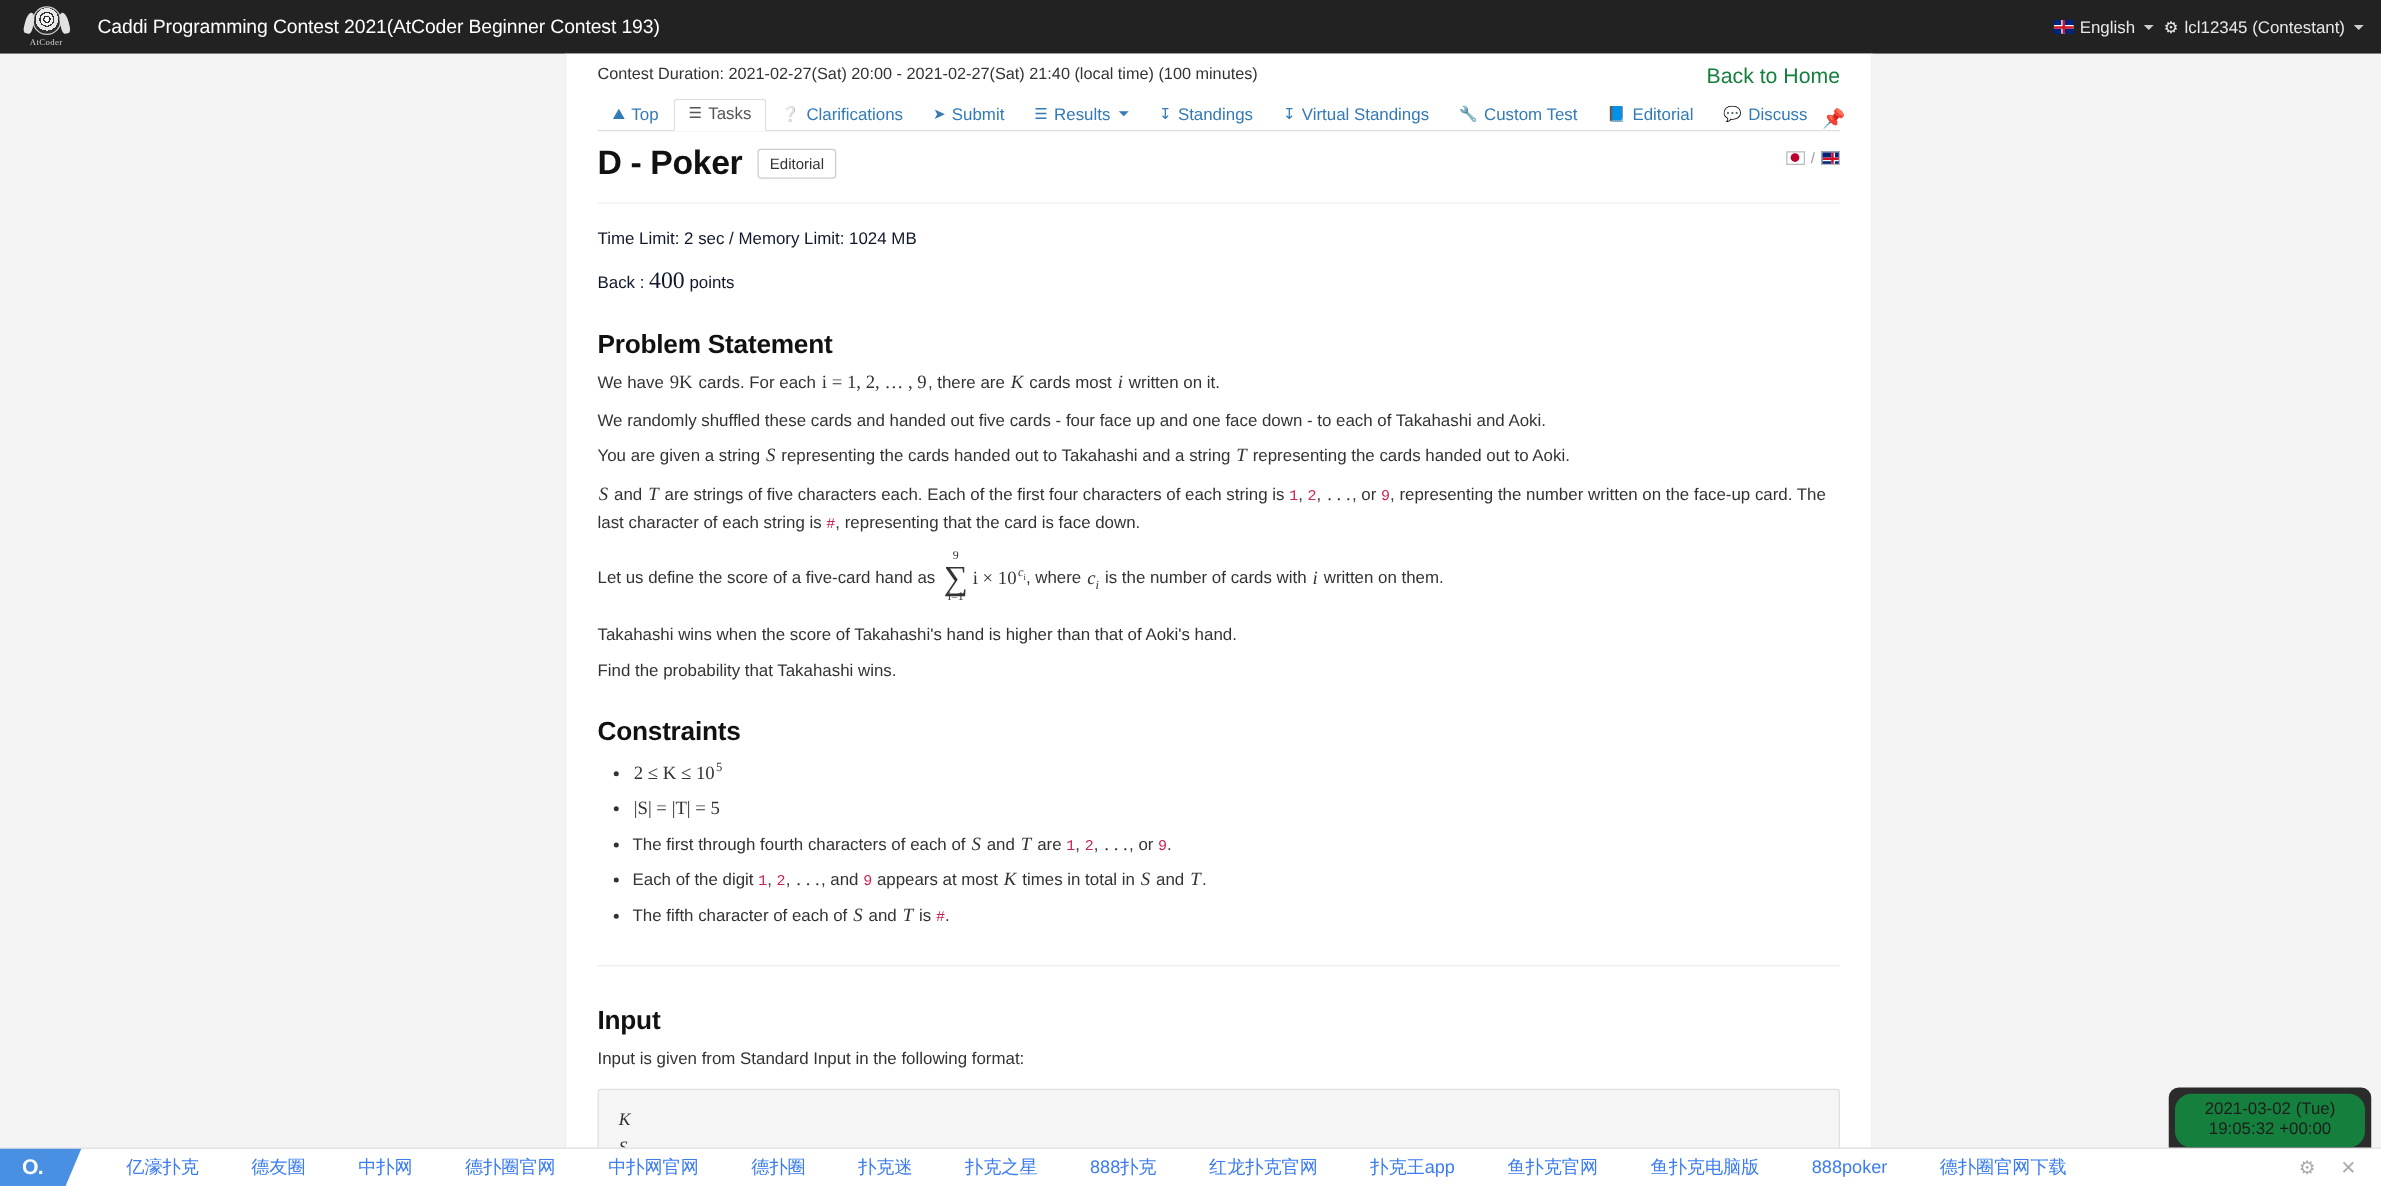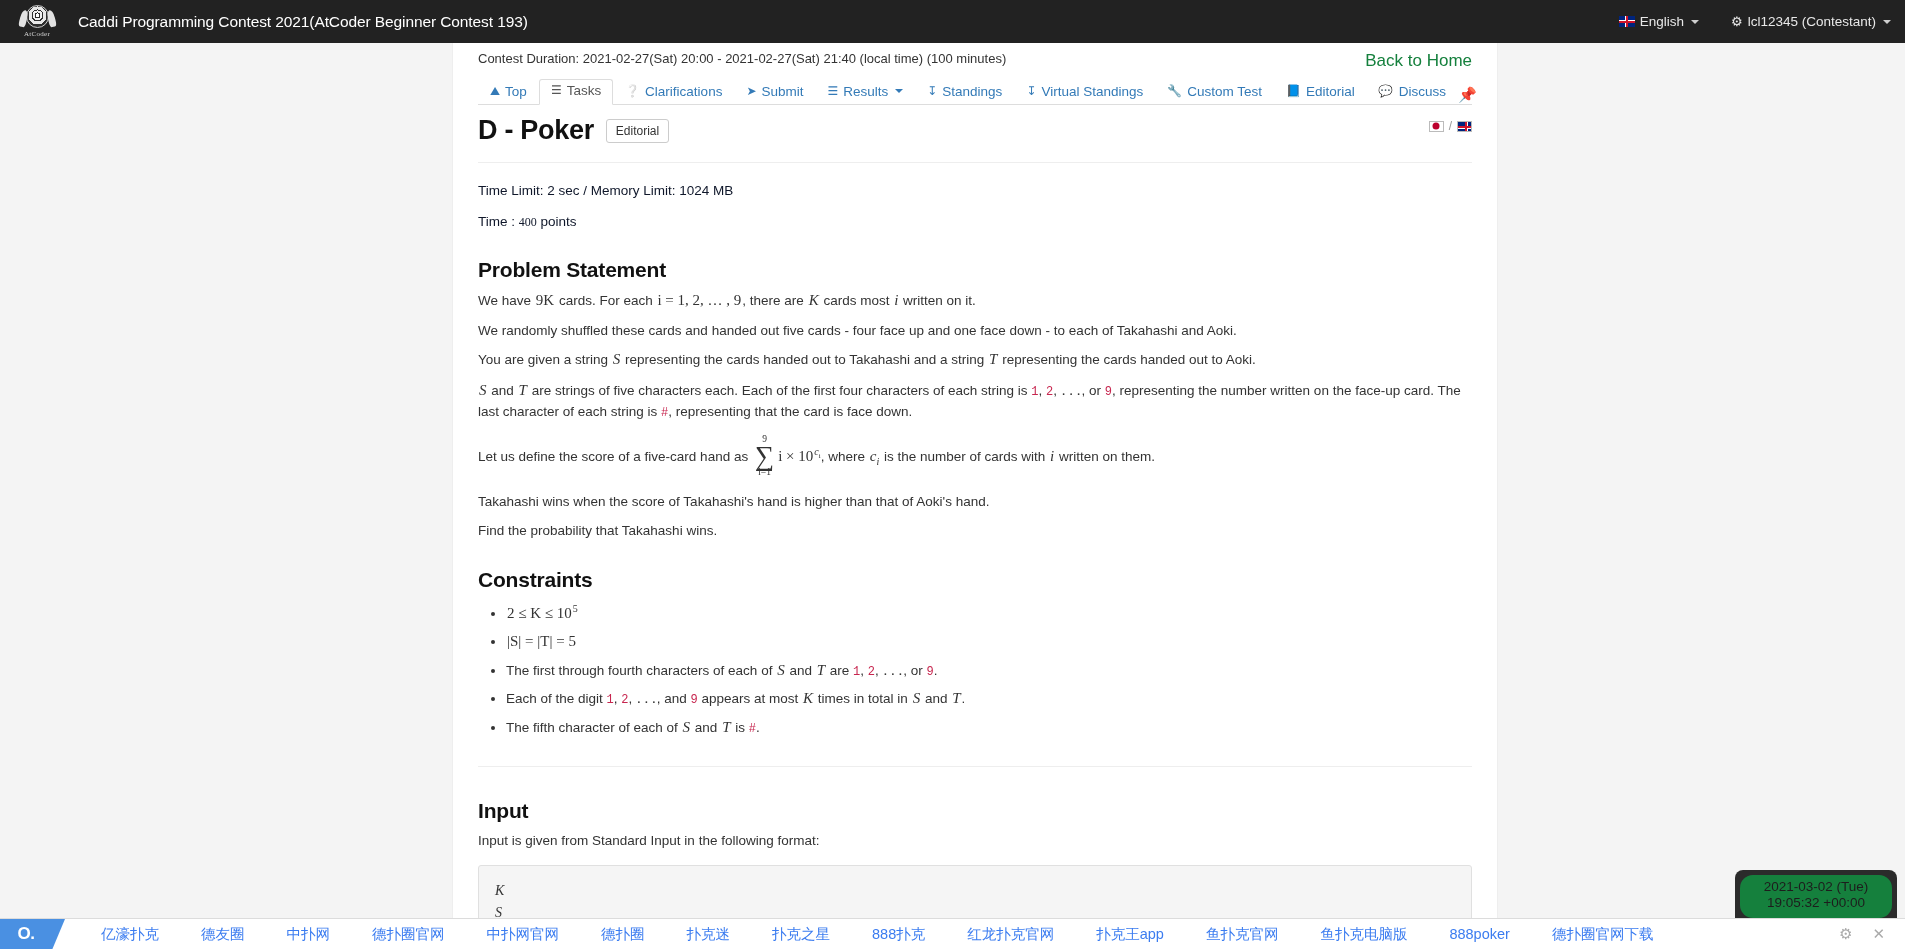--- a/index.html
+++ b/index.html
@@ -52,21 +52,21 @@
     color: #ffffff;
     font-size: 15.5px;
     margin-left: 18px;
     white-space: nowrap;
     letter-spacing: -0.1px;
   }
   #nav-right {
     margin-left: auto;
     display: flex; align-items: flex-start;
     padding-right: 14px;
-    gap: 32px;
+    gap: 8px;
   }
   .nav-right-item {
     color: #e8e8e8; font-size: 13.5px;
     display: flex; align-items: center; gap: 5px;
     white-space: nowrap;
   }
   .caret-down {
     width: 0; height: 0;
     border-left: 4px solid transparent;
     border-right: 4px solid transparent;
@@ -213,21 +213,21 @@
     background: #bc002d;
   }
   .uk-flag.small { width: 15px; height: 11px; border: 1px solid #bbb; }
 
   
   .limits, .score {
     font-size: 13.5px; color: #0f172a;
   }
   .limits { margin-top: 20px; }
   .score  { margin-top: 16px; }
-  .score .mathnum { font-family: "Liberation Serif", serif; font-size: 12px; }
+  .score .mathnum { font-family: "Liberation Serif", serif; font-size: 19px; }
 
   h3.section {
     font-size: 21px;
     font-weight: bold;
     color: #111;
     margin: 28px 0 8px 0;
     letter-spacing: -0.2px;
   }
   p.para {
     font-size: 13.5px;
@@ -445,21 +445,21 @@
         <span>/</span>
         <span class="uk-flag small">
             <i></i>
             <b></b>
           </span>
       </div>
     </div>
 
     <div class="limits">Time Limit: 2 sec / Memory Limit: 1024 MB</div>
     <div class="score">
-      <span>Time : </span><span class="mathnum">400</span><span> points</span>
+      <span>Back : </span><span class="mathnum">400</span><span> points</span>
     </div>
 
     <h3 class="section">Problem Statement</h3>
 
     <p class="para">
       <span>We have </span><span class="mn">9K</span><span> cards. For each </span><span class="mn">i = 1, 2, … , 9</span><span>, there are </span><span class="mi">K</span><span> cards most </span><span class="mi">i</span><span> written on it.</span>
     </p>
 
     <p class="para">We randomly shuffled these cards and handed out five cards - four face up and one face down - to each of Takahashi and Aoki.</p>
 

